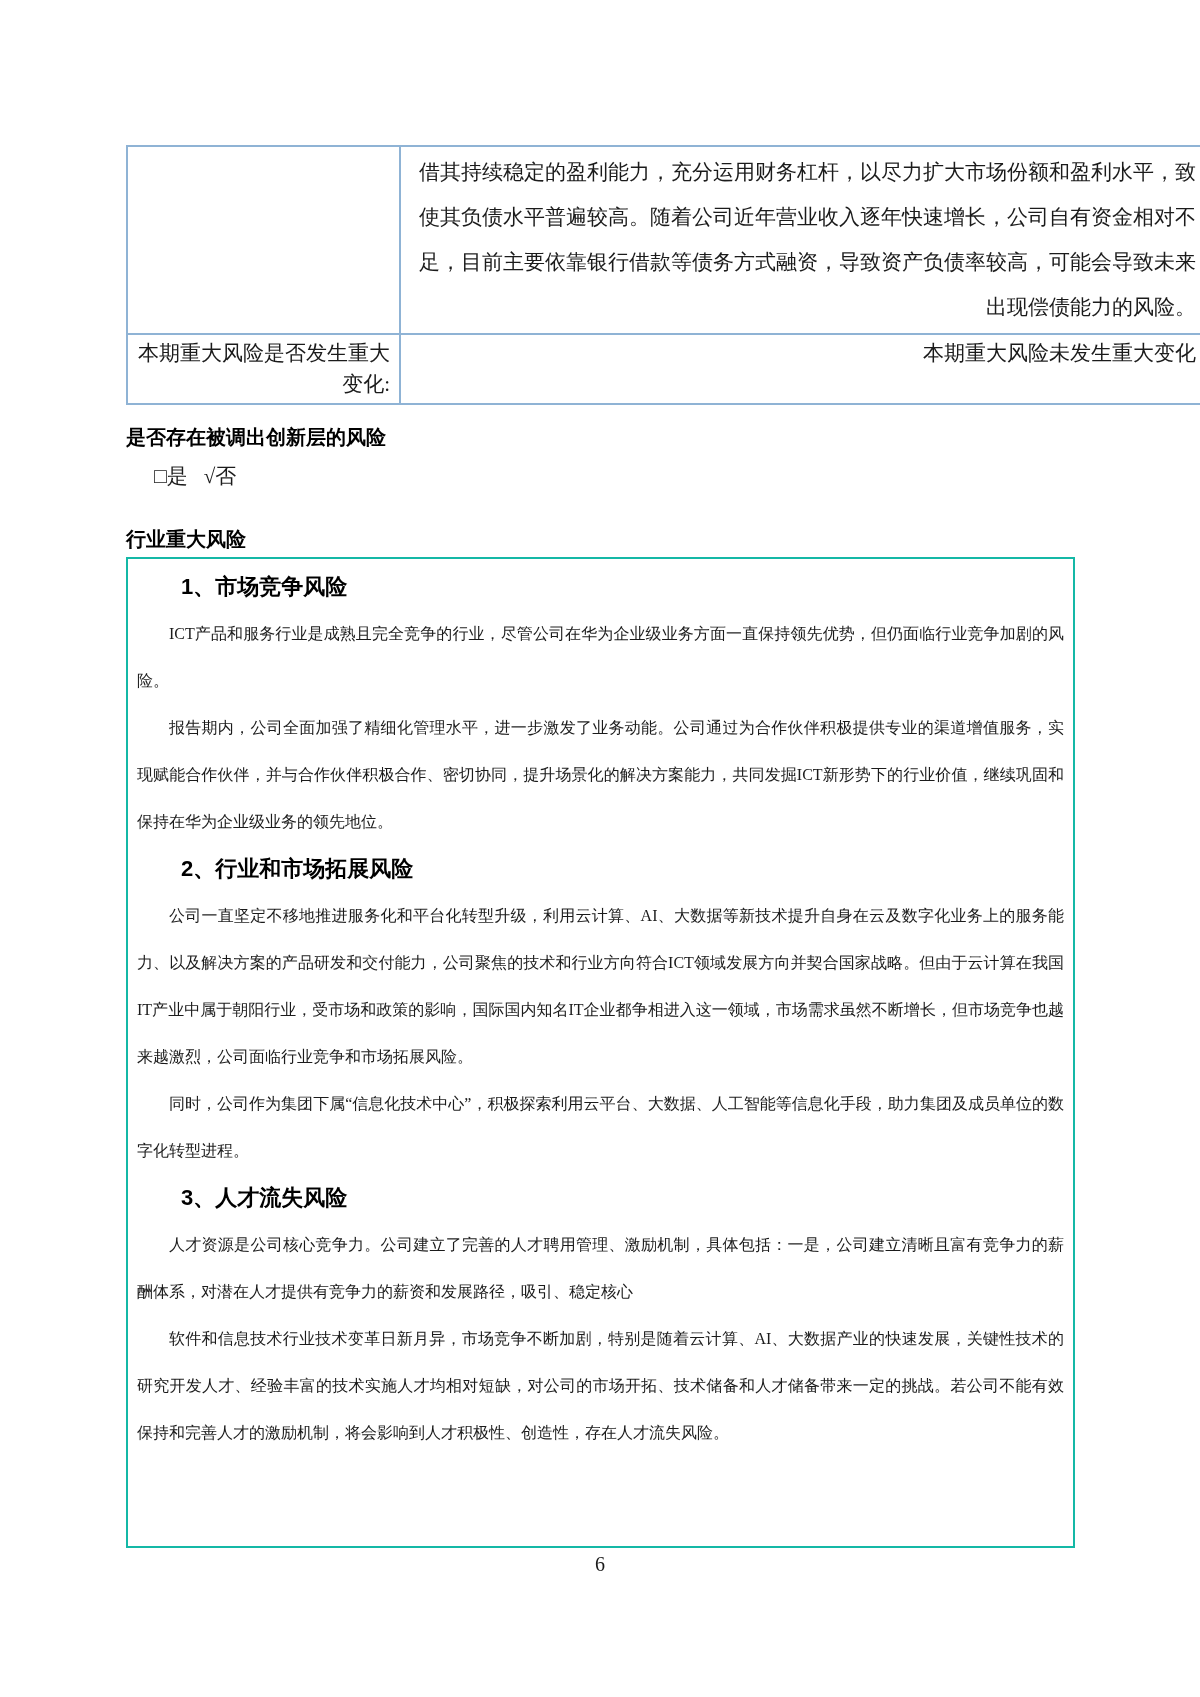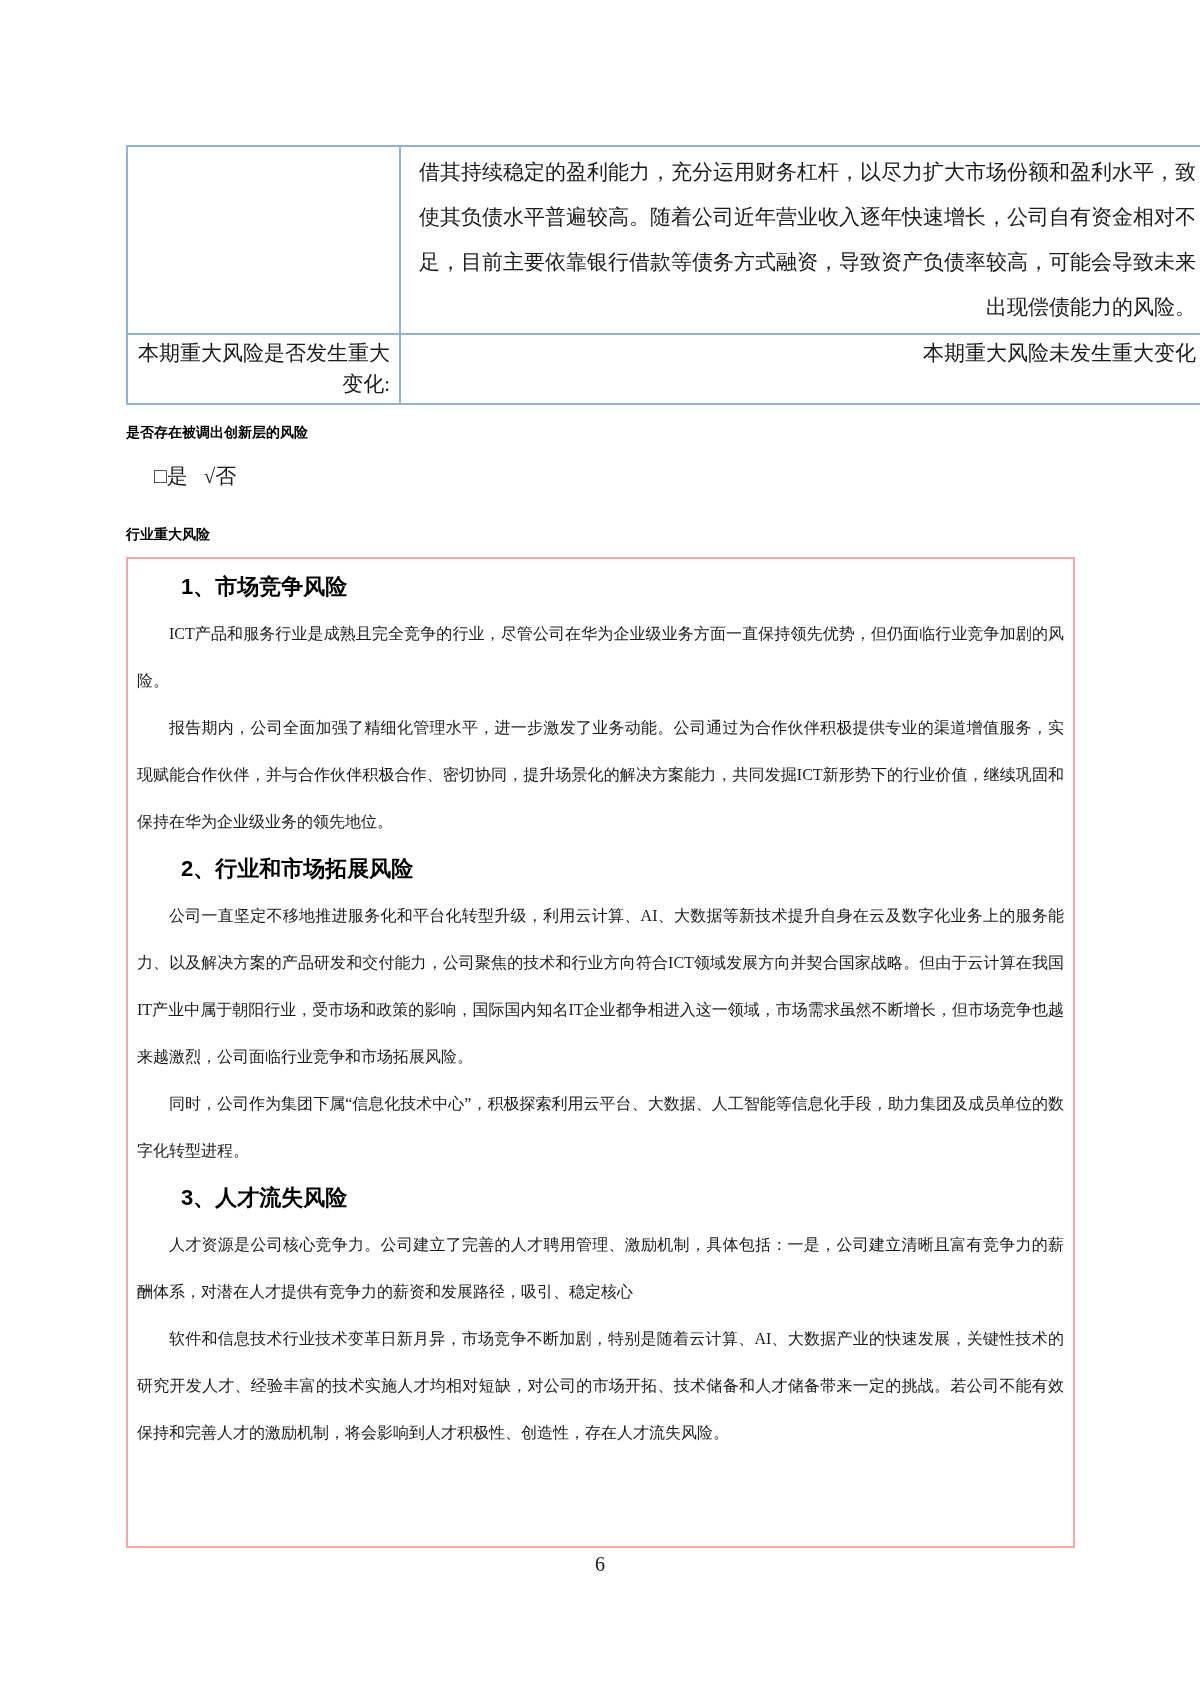--- a/index.html
+++ b/index.html
@@ -34,21 +34,21 @@
   .risk-table tr.row1 td { height: 187px; }
   .cell-continuation { line-height: 45px; text-align: justify; }
   .risk-table tr.row2 td { height: 66px; line-height: 31px; }
 
   
   .sec-heading {
     position: absolute;
     left: 126px;
     font-family: "Liberation Sans", "DejaVu Sans", sans-serif;
     font-weight: bold;
-    font-size: 14px;
+    font-size: 20px;
     color: #000000;
     white-space: nowrap;
   }
   #h-delist { top: 424px; }
   #h-industry { top: 526px; }
   .answer-line {
     position: absolute;
     left: 126px;
     top: 462px;
     font-size: 21px;
@@ -58,21 +58,21 @@
   .answer-line .opt-no { margin-left: 16px; }
 
   
   .risk-box {
     position: absolute;
     left: 126px;
     top: 557px;
     width: 949px;
     height: 991px;
     box-sizing: border-box;
-    border: 2px solid #fca5a5;
+    border: 2px solid #14b8a6;
     padding: 4px 9px 0 9px;
     overflow: hidden;
     background: #ffffff;
   }
   .risk-box h3 {
     margin: 0;
     text-indent: 2em;
     font-family: "Liberation Sans", "DejaVu Sans", sans-serif;
     font-weight: bold;
     font-size: 22px;

